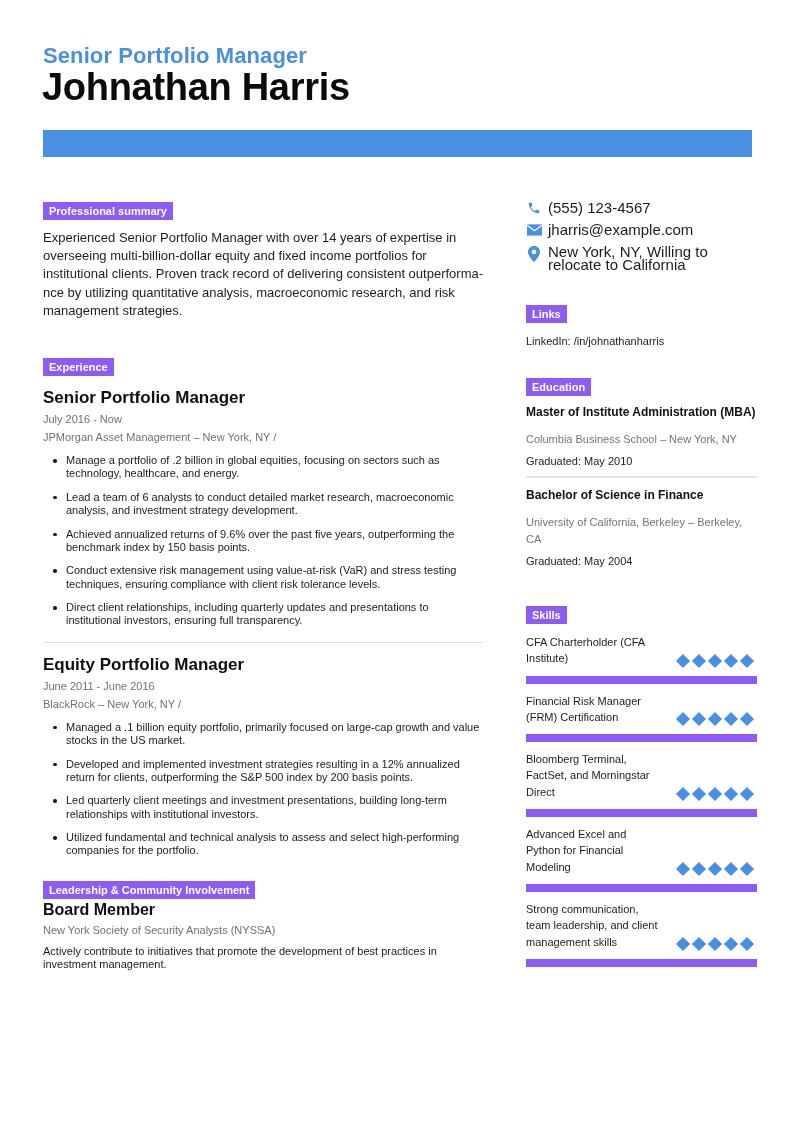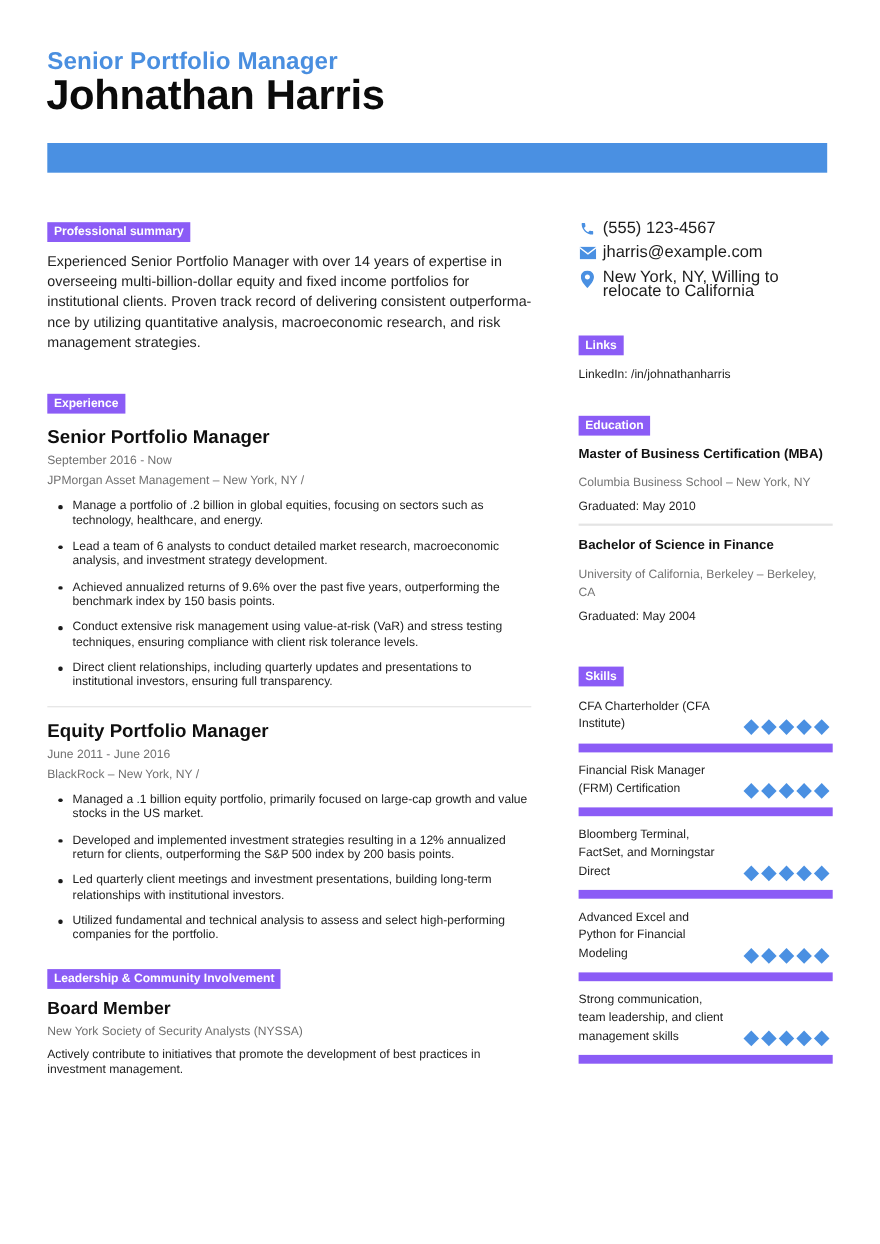--- a/index.html
+++ b/index.html
@@ -22,21 +22,21 @@
   .sec-gap { margin-top: 38px; }
   .job-title { font-size: 17px; font-weight: bold; color: #0f0f0f; margin-top: 12px; line-height: 20px; }
   .job-meta { font-size: 11px; color: #707070; line-height: 18px; }
   .job-meta.first { margin-top: 2px; }
   .bullets { margin: 8px 0 0 0; padding: 0 0 0 23px; list-style: none; }
   .bullets li { font-size: 11px; line-height: 13.3px; color: #1c1c1c; margin-bottom: 10.2px; position: relative; }
   .bullets li::before { content: ""; position: absolute; left: -13px; top: 5px; width: 3.5px; height: 3.5px;
                         border-radius: 50%; background: #1c1c1c; }
   .job-sep { height: 1px; background: #e2e2e2; margin: 14px 0 10px 0; width: 440px; }
 
-  .lead-title { font-size: 16px; font-weight: bold; margin-top: 9px; line-height: 20px; color: #0f0f0f; }
+  .lead-title { font-size: 16px; font-weight: bold; margin-top: 1px; line-height: 20px; color: #0f0f0f; }
   .lead-org { font-size: 11px; color: #707070; margin-top: 2px; line-height: 16px; }
   .lead-desc { font-size: 11px; color: #1c1c1c; margin-top: 7px; line-height: 13.3px; width: 440px; }
 
   .contact-row { display: flex; align-items: flex-start; font-size: 15px; line-height: 13px; color: #1c1c1c; margin-bottom: 8px; }
   .contact-row .ic { width: 16px; height: 14px; margin-right: 6px; flex: 0 0 16px; display: flex; align-items: center; justify-content: center; }
   .contact-row .txt { width: 200px; }
   .link-text { font-size: 11px; color: #1c1c1c; margin-top: 11px; line-height: 14px; }
 
   .edu-title { font-size: 12px; font-weight: bold; color: #111; line-height: 18px; margin-top: 7px; }
   .edu-school { font-size: 11px; color: #747474; line-height: 17px; margin-top: 10px; }
@@ -60,21 +60,21 @@
   <section>
     <span class="chip">Professional summary</span>
     <div class="summary">Experienced Senior Portfolio Manager with over 14 years of expertise in overseeing multi-billion-dollar equity and fixed income portfolios for institutional clients. Proven track record of delivering consistent outperforma-nce by utilizing quantitative analysis, macroeconomic research, and risk management strategies.</div>
   </section>
 
   <section class="sec-gap" style="margin-top:37px;">
     <span class="chip">Experience</span>
 
     <div>
       <div class="job-title">Senior Portfolio Manager</div>
-      <div class="job-meta first">September 2016 - Now</div>
+      <div class="job-meta first">July 2016 - Now</div>
       <div class="job-meta">JPMorgan Asset Management – New York, NY  /</div>
       <ul class="bullets">
         <li>Manage a portfolio of .2 billion in global equities, focusing on sectors such as technology, healthcare, and energy.</li>
         <li>Lead a team of 6 analysts to conduct detailed market research, macroeconomic analysis, and investment strategy development.</li>
         <li>Achieved annualized returns of 9.6% over the past five years, outperforming the benchmark index by 150 basis points.</li>
         <li>Conduct extensive risk management using value-at-risk (VaR) and stress testing techniques, ensuring compliance with client risk tolerance levels.</li>
         <li>Direct client relationships, including quarterly updates and presentations to institutional investors, ensuring full transparency.</li>
       </ul>
     </div>
 
@@ -131,21 +131,21 @@
   </section>
 
   <section style="margin-top:33px;">
     <span class="chip">Links</span>
     <div class="link-text">LinkedIn: /in/johnathanharris</div>
   </section>
 
   <section style="margin-top:29px;">
     <span class="chip">Education</span>
     <div>
-      <div class="edu-title">Master of Business Certification (MBA)</div>
+      <div class="edu-title">Master of Institute Administration (MBA)</div>
       <div class="edu-school">Columbia Business School – New York, NY</div>
       <div class="edu-grad">Graduated: May 2010</div>
     </div>
     <div class="edu-sep"></div>
     <div>
       <div class="edu-title" style="margin-top:0;">Bachelor of Science in Finance</div>
       <div class="edu-school">University of California, Berkeley – Berkeley, CA</div>
       <div class="edu-grad">Graduated: May 2004</div>
     </div>
   </section>

